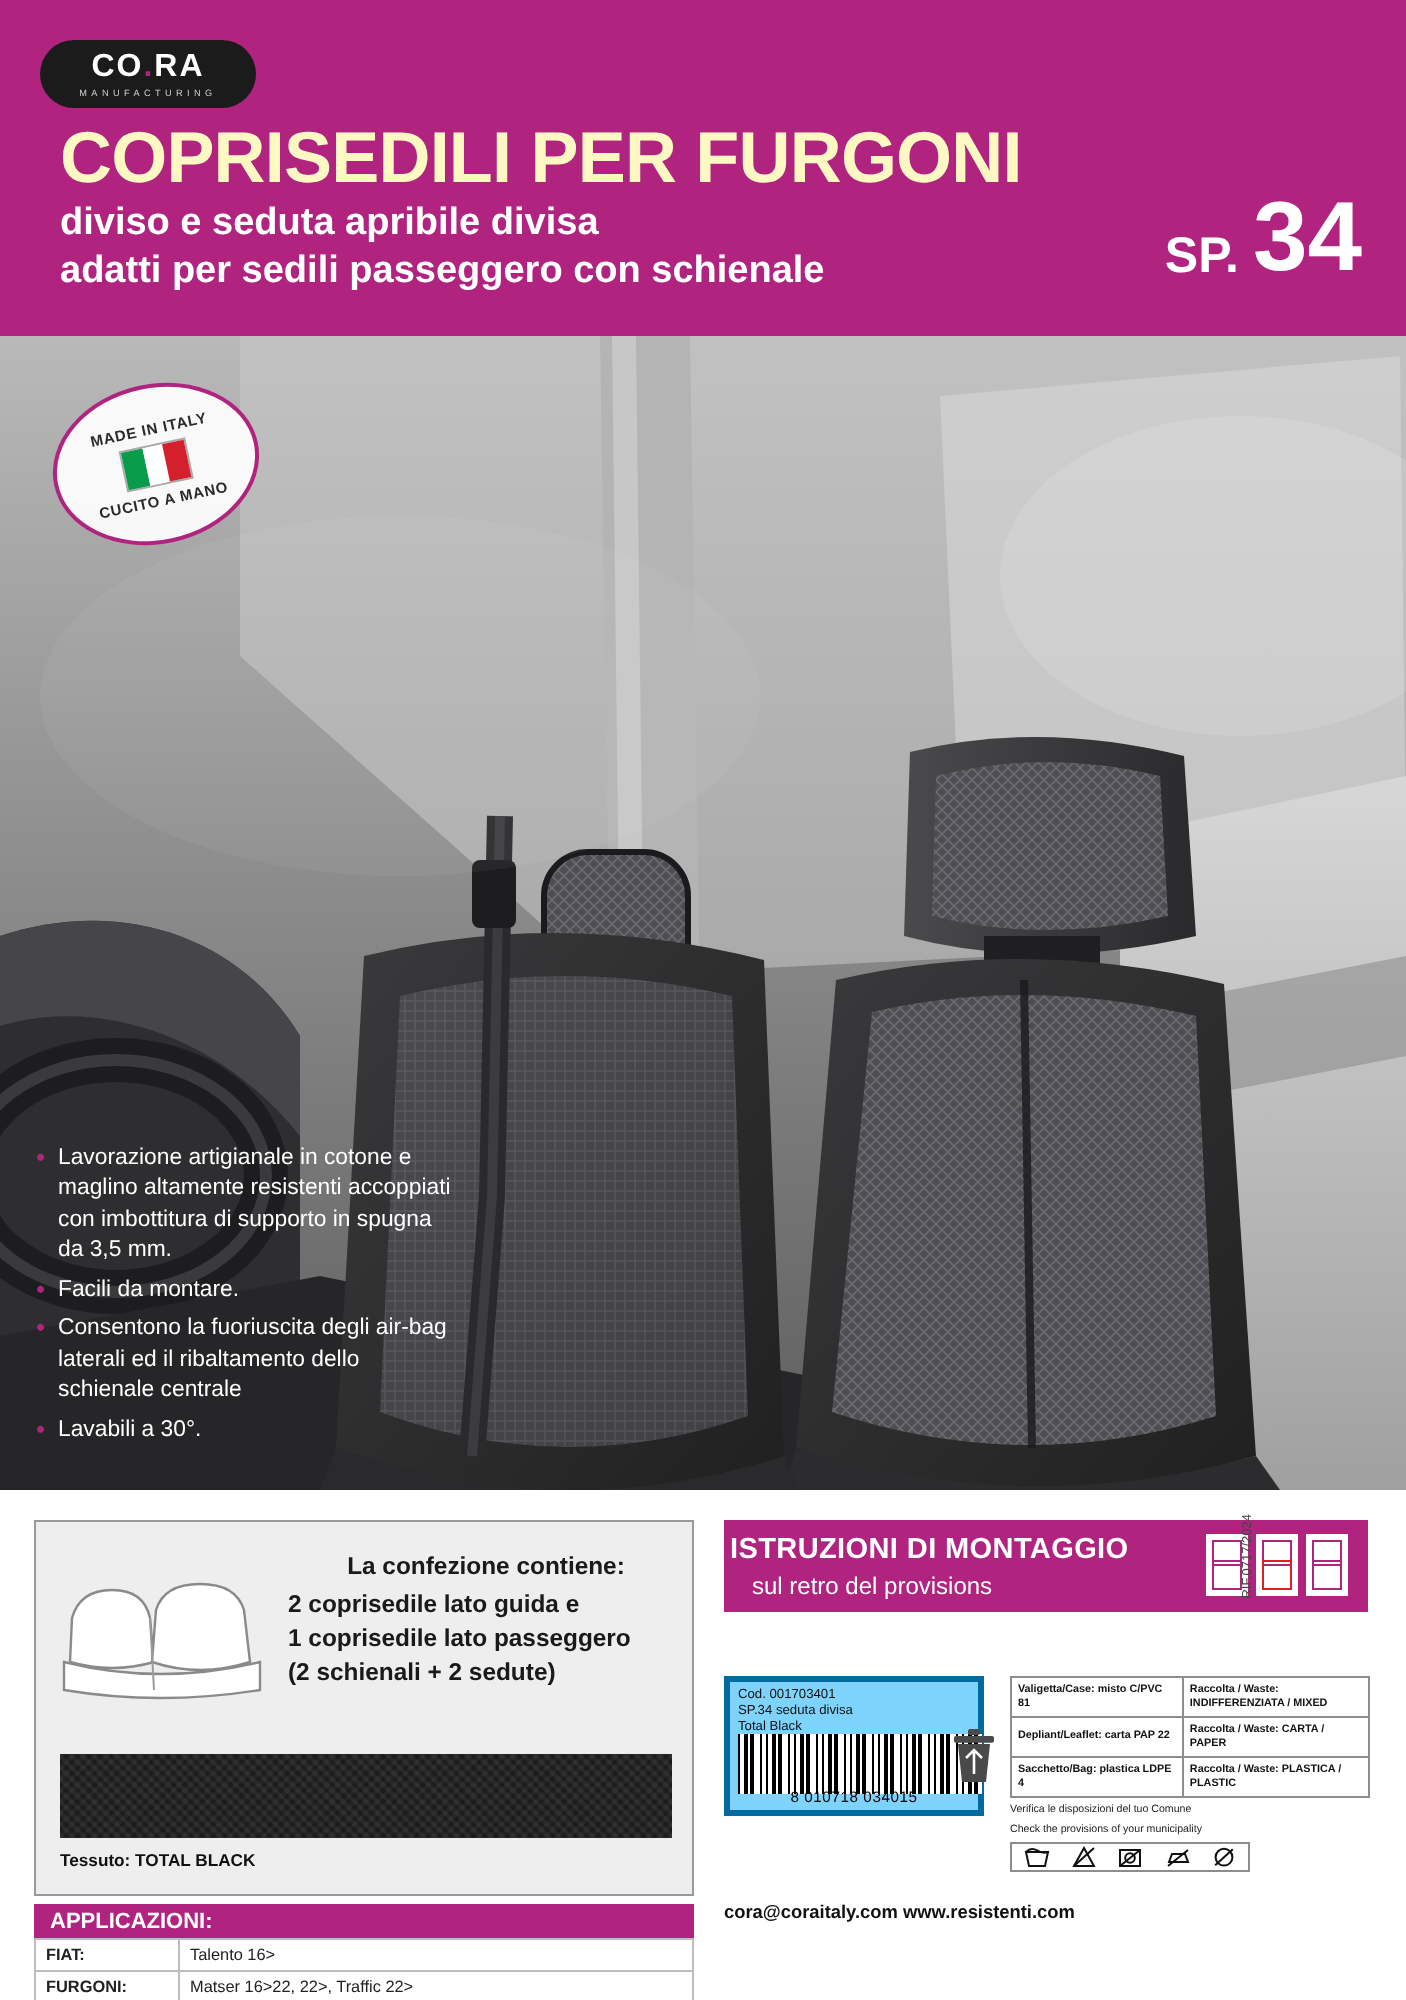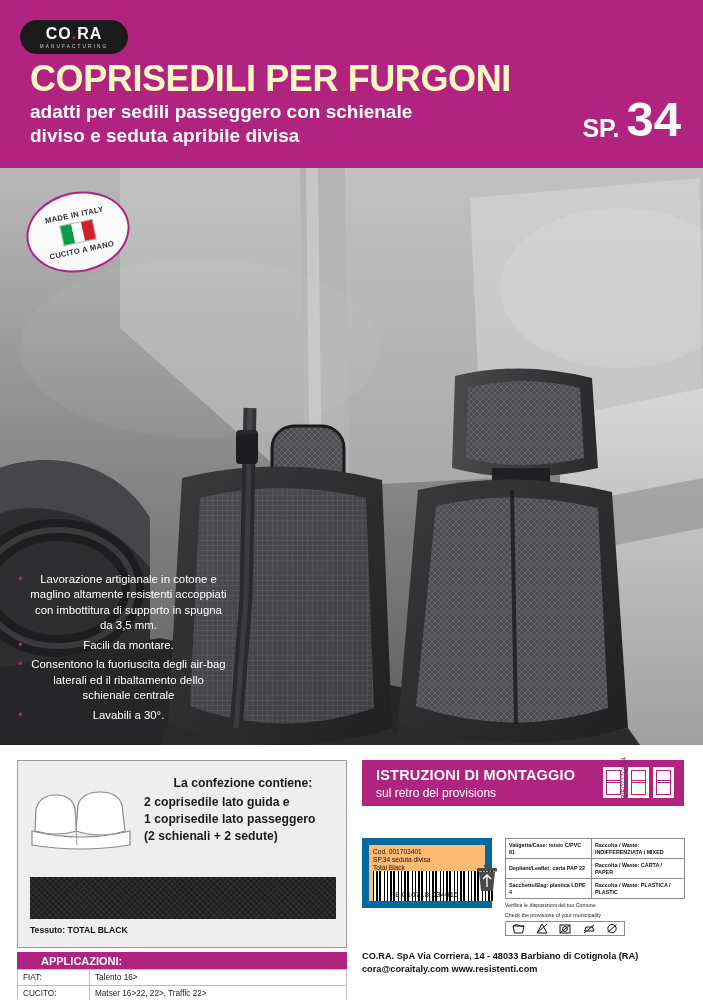--- a/index.html
+++ b/index.html
@@ -73,21 +73,21 @@
   .badge-flag .w { background: #ffffff; }
   .badge-flag .r { background: #d4202d; }
   .badge-bot { font-size: 7.5px; font-weight: bold; color: #2a2a2a; letter-spacing: .4px; }
 
   
   .bullets {
     position: absolute; left: 18px; bottom: 18px; width: 210px;
     color: #ffffff; font-size: 11.4px; line-height: 15.5px;
   }
   .bullets ul { list-style: none; }
-  .bullets li { position: relative; padding-left: 11px; margin-bottom: 4px; text-align: center; }
+  .bullets li { position: relative; padding-left: 11px; margin-bottom: 4px; }
   .bullets li:before {
     content: "•"; position: absolute; left: 0; top: -1px; color: #b0247f; font-size: 13px;
   }
 
   
   .bottom { position: absolute; left: 0; top: 745px; width: 623px; height: 255px; background: #fff; }
 
   
   .pack-box {
     position: absolute; left: 17px; top: 15px; width: 330px; height: 188px;
@@ -108,35 +108,35 @@
       repeating-linear-gradient(-45deg, rgba(255,255,255,0.04) 0 2px, transparent 2px 4px);
   }
   .fabric-label {
     position: absolute; left: 12px; bottom: 12px; font-size: 8.6px; font-weight: bold; color: #111;
   }
 
   
   .appl-head {
     position: absolute; left: 17px; top: 207px; width: 330px; height: 17px;
     background: #b0247f; color: #fff; font-size: 11px; font-weight: bold;
-    display: flex; align-items: center; padding-left: 24px;
+    display: flex; align-items: center; padding-left: 8px;
   }
   .appl-table {
     position: absolute; left: 17px; top: 224px; width: 330px;
     border-collapse: collapse; font-size: 8.2px;
   }
   .appl-table td { border: 1px solid #bdbdbd; padding: 3px 5px; color: #222; }
-  .appl-table td.brand { width: 72px; font-weight: normal; }
+  .appl-table td.brand { width: 72px; font-weight: bold; }
 
   
   .instr {
     position: absolute; left: 362px; top: 15px; width: 322px; height: 46px;
     background: #b0247f; color: #fff;
   }
-  .instr-t1 { position: absolute; left: 14px; top: 7px; font-size: 14.5px; font-weight: bold; letter-spacing:.2px;}
+  .instr-t1 { position: absolute; left: 3px; top: 7px; font-size: 14.5px; font-weight: bold; letter-spacing:.2px;}
   .instr-t2 { position: absolute; left: 14px; top: 26px; font-size: 12px; }
   .instr-pages { position: absolute; right: 10px; top: 7px; display: flex; gap: 4px; }
   .ipage { width: 21px; height: 31px; background: #fff; border: 1px solid #fff; position: relative; }
   .ipage:before {
     content:""; position:absolute; left:2px; top:2px; right:2px; height: 11px;
     border: 1px solid #b0247f;
   }
   .ipage:after {
     content:""; position:absolute; left:2px; bottom:2px; right:2px; height: 13px;
     border: 1px solid #b0247f;
@@ -145,21 +145,21 @@
   .vert-code {
     position: absolute; right: 3px; top: 12px;
     font-size: 6.5px; color: #444;
     transform: rotate(-90deg); transform-origin: right top;
     white-space: nowrap;
   }
 
   
   .code-box {
     position: absolute; left: 362px; top: 93px; width: 130px; height: 70px;
-    border: 7px solid #0369a1; background: #fdba74;
+    border: 3px solid #0369a1; background: #7dd3fc;
   }
   .code-text { font-size: 6.6px; color: #111; padding: 3px 4px 0 4px; line-height: 8px; }
   .barcode {
     position: absolute; left: 4px; top: 26px; width: 122px; height: 30px;
     background-image: repeating-linear-gradient(90deg,
       #000 0 1px, #fff 1px 3px, #000 3px 5px, #fff 5px 6px,
       #000 6px 8px, #fff 8px 11px, #000 11px 12px, #fff 12px 14px);
   }
   .barcode-num {
     position: absolute; left: 0; bottom: 2px; width: 100%; text-align: center;
@@ -201,22 +201,22 @@
 
   <div class="header">
     <div class="logo">
       <div class="logo-main">
         <span>CO<span class="dot">.</span>RA</span>
       </div>
       <div class="logo-sub">MANUFACTURING</div>
     </div>
     <div class="h-title">COPRISEDILI PER FURGONI</div>
     <div class="h-sub">
+      <div>diviso e seduta apribile divisa</div>
       <div>adatti per sedili passeggero con schienale</div>
-      <div>diviso e seduta apribile divisa</div>
     </div>
     <div class="h-sp">
       <span class="sp-label">SP.</span>
       <span class="sp-num">34</span>
     </div>
   </div>
 
   <div class="photo">
     <svg width="703" height="577" viewBox="0 0 703 577">
       <defs>
@@ -342,21 +342,21 @@
     </div>
 
     <div class="appl-head">APPLICAZIONI:</div>
     <table class="appl-table">
       <tbody>
           <tr>
         <td class="brand">FIAT:</td>
         <td>Talento 16&gt;</td>
       </tr>
       <tr>
-        <td class="brand">CUCITO:</td>
+        <td class="brand">FURGONI:</td>
         <td>Matser 16&gt;22, 22&gt;, Traffic 22&gt;</td>
       </tr>
     </tbody>
       </table>
 
     <div class="instr">
       <div class="instr-t1">ISTRUZIONI DI MONTAGGIO</div>
       <div class="instr-t2">sul retro del provisions</div>
       <div class="instr-pages">
         <div class="ipage"></div>
@@ -422,21 +422,20 @@
         <path d="M1.5 8 L3 4 H9.5 L11 8 Z" fill="none" stroke="#111" stroke-width="1"></path>
         <path d="M1 10 L11 2" stroke="#111" stroke-width="1"></path>
       </svg>
       <svg width="12" height="11" viewBox="0 0 12 11">
         <circle cx="6" cy="5.6" r="4.2" fill="none" stroke="#111" stroke-width="1"></circle>
         <path d="M1.6 9.6 L10.4 1.6" stroke="#111" stroke-width="1"></path>
       </svg>
     </div>
 
     <div class="addr">
-      <div>CO.RA. SpA Via Corriera, 14 - 48033 Barbiano di Cotignola (RA)</div>
       <div>
         <span class="mail">cora@coraitaly.com</span>
         <span class="web">www.resistenti.com</span>
       </div>
     </div>
 
   </div>
 </div>
 
 </body></html>

